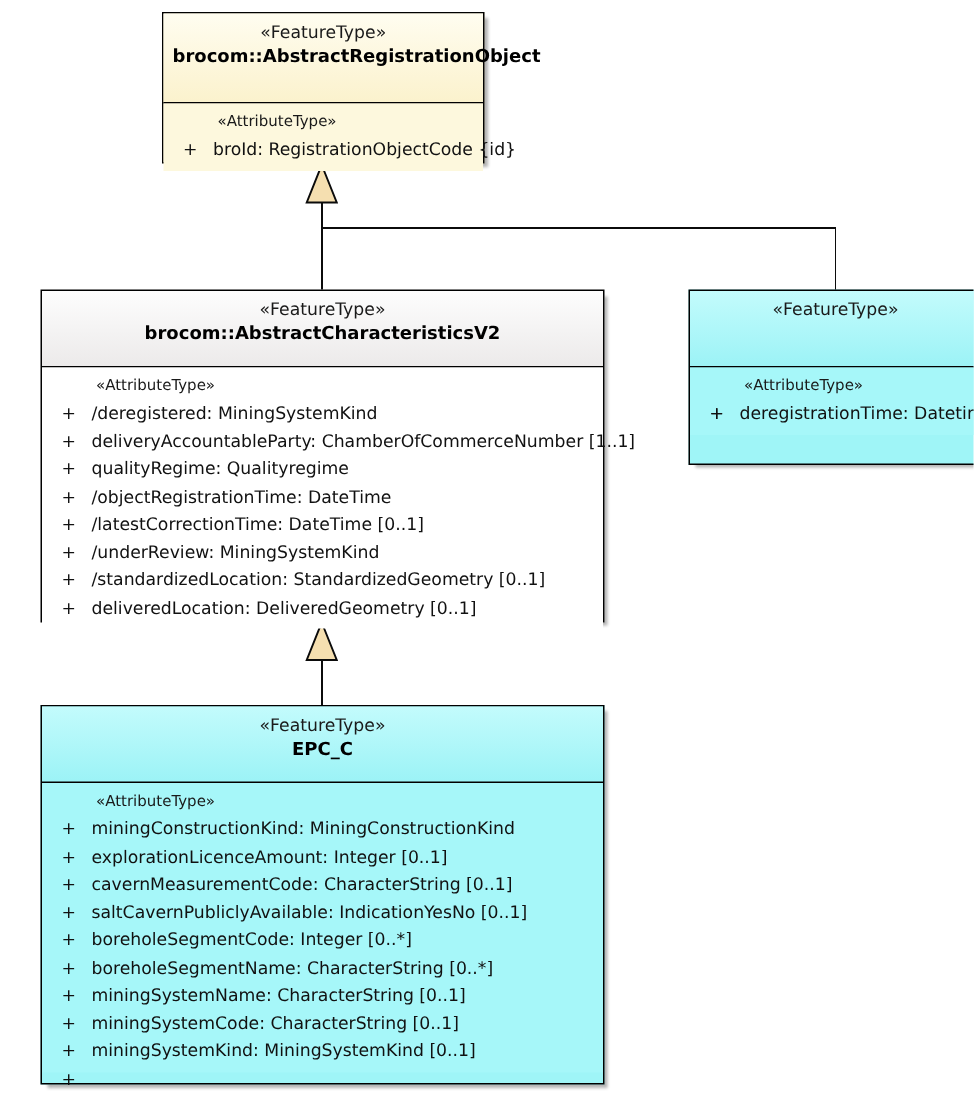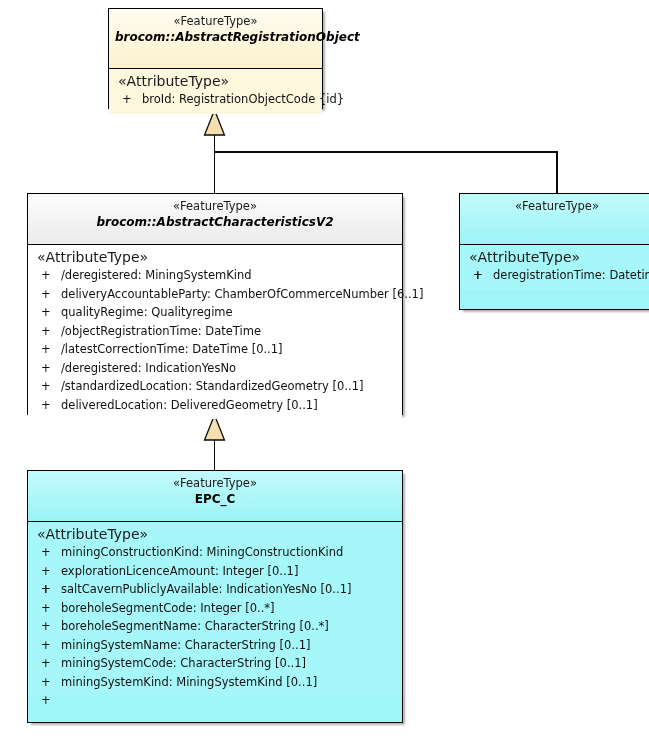--- a/index.html
+++ b/index.html
@@ -66,31 +66,30 @@
     white-space: nowrap;
   }
   .classname {
     font-size: 12px;
     font-weight: bold;
     color: #000000;
     line-height: 16px;
     white-space: nowrap;
   }
   .classname.abstract {
-    font-style: italic;
   }
   .uml-body {
     box-sizing: border-box;
     padding: 4px 0 5px 0;
   }
   .attr-stereotype {
-    font-size: 14px;
+    font-size: 10px;
     color: #1a1a1a;
     line-height: 17px;
-    padding-left: 9px;
+    padding-left: 36px;
     white-space: nowrap;
   }
   .attr-row {
     display: block;
     font-size: 11.5px;
     color: #111111;
     line-height: 18.5px;
     white-space: nowrap;
     position: relative;
     padding-left: 33px;
@@ -177,37 +176,37 @@
     </div>
     <div class="uml-body">
       <div class="attr-stereotype">«AttributeType»</div>
 
       <div class="attr-row">
         <span class="attr-vis">+</span>
         <span>/deregistered: MiningSystemKind</span>
       </div>
       <div class="attr-row">
         <span class="attr-vis">+</span>
-        <span>deliveryAccountableParty: ChamberOfCommerceNumber [6..1]</span>
+        <span>deliveryAccountableParty: ChamberOfCommerceNumber [1..1]</span>
       </div>
       <div class="attr-row">
         <span class="attr-vis">+</span>
         <span>qualityRegime: Qualityregime</span>
       </div>
       <div class="attr-row">
         <span class="attr-vis">+</span>
         <span>/objectRegistrationTime: DateTime</span>
       </div>
       <div class="attr-row">
         <span class="attr-vis">+</span>
         <span>/latestCorrectionTime: DateTime [0..1]</span>
       </div>
       <div class="attr-row">
         <span class="attr-vis">+</span>
-        <span>/deregistered: IndicationYesNo</span>
+        <span>/underReview: MiningSystemKind</span>
       </div>
       <div class="attr-row">
         <span class="attr-vis">+</span>
         <span>/standardizedLocation: StandardizedGeometry [0..1]</span>
       </div>
       <div class="attr-row">
         <span class="attr-vis">+</span>
         <span>deliveredLocation: DeliveredGeometry [0..1]</span>
       </div>
     </div>
@@ -240,20 +239,21 @@
       <div class="attr-row">
         <span class="attr-vis">+</span>
         <span>miningConstructionKind: MiningConstructionKind</span>
       </div>
       <div class="attr-row">
         <span class="attr-vis">+</span>
         <span>explorationLicenceAmount: Integer [0..1]</span>
       </div>
       <div class="attr-row">
         <span class="attr-vis">+</span>
+        <span>cavernMeasurementCode: CharacterString [0..1]</span>
       </div>
       <div class="attr-row">
         <span class="attr-vis">+</span>
         <span>saltCavernPubliclyAvailable: IndicationYesNo [0..1]</span>
       </div>
       <div class="attr-row">
         <span class="attr-vis">+</span>
         <span>boreholeSegmentCode: Integer [0..*]</span>
       </div>
       <div class="attr-row">

